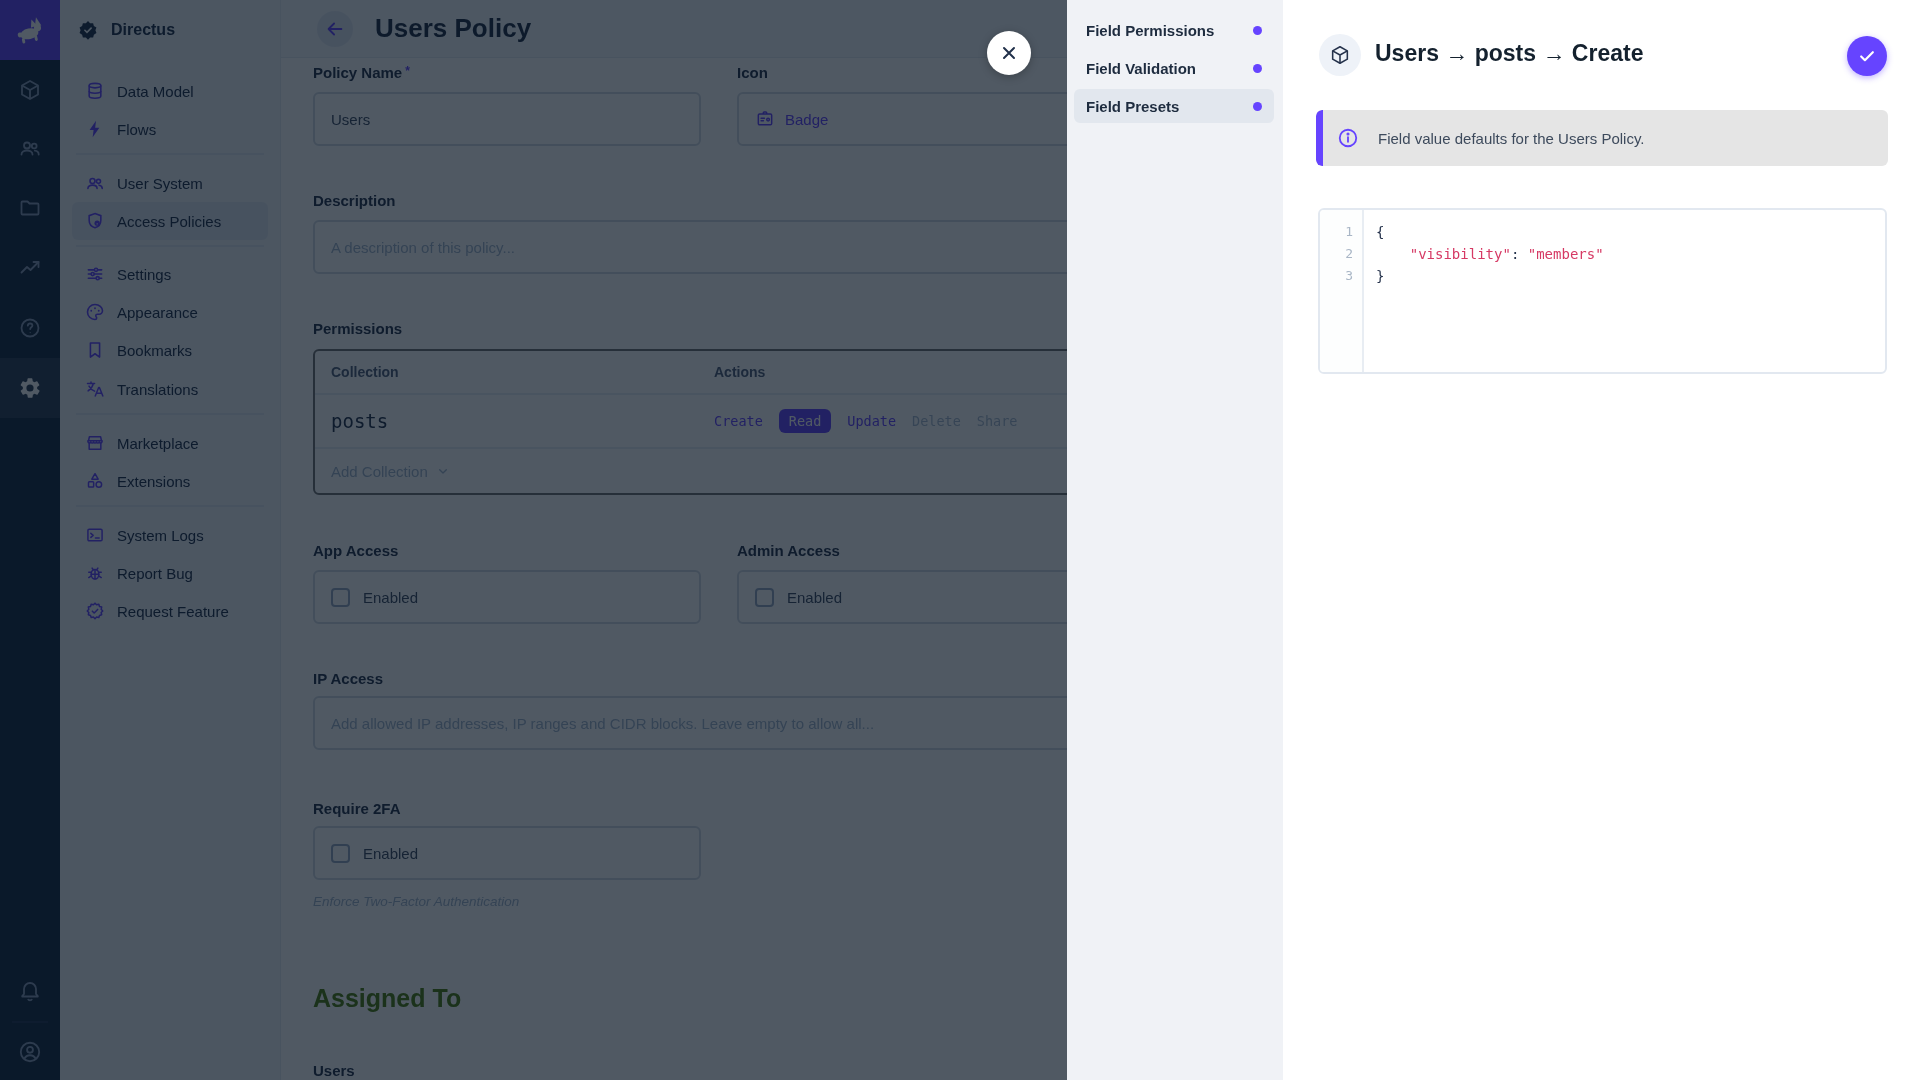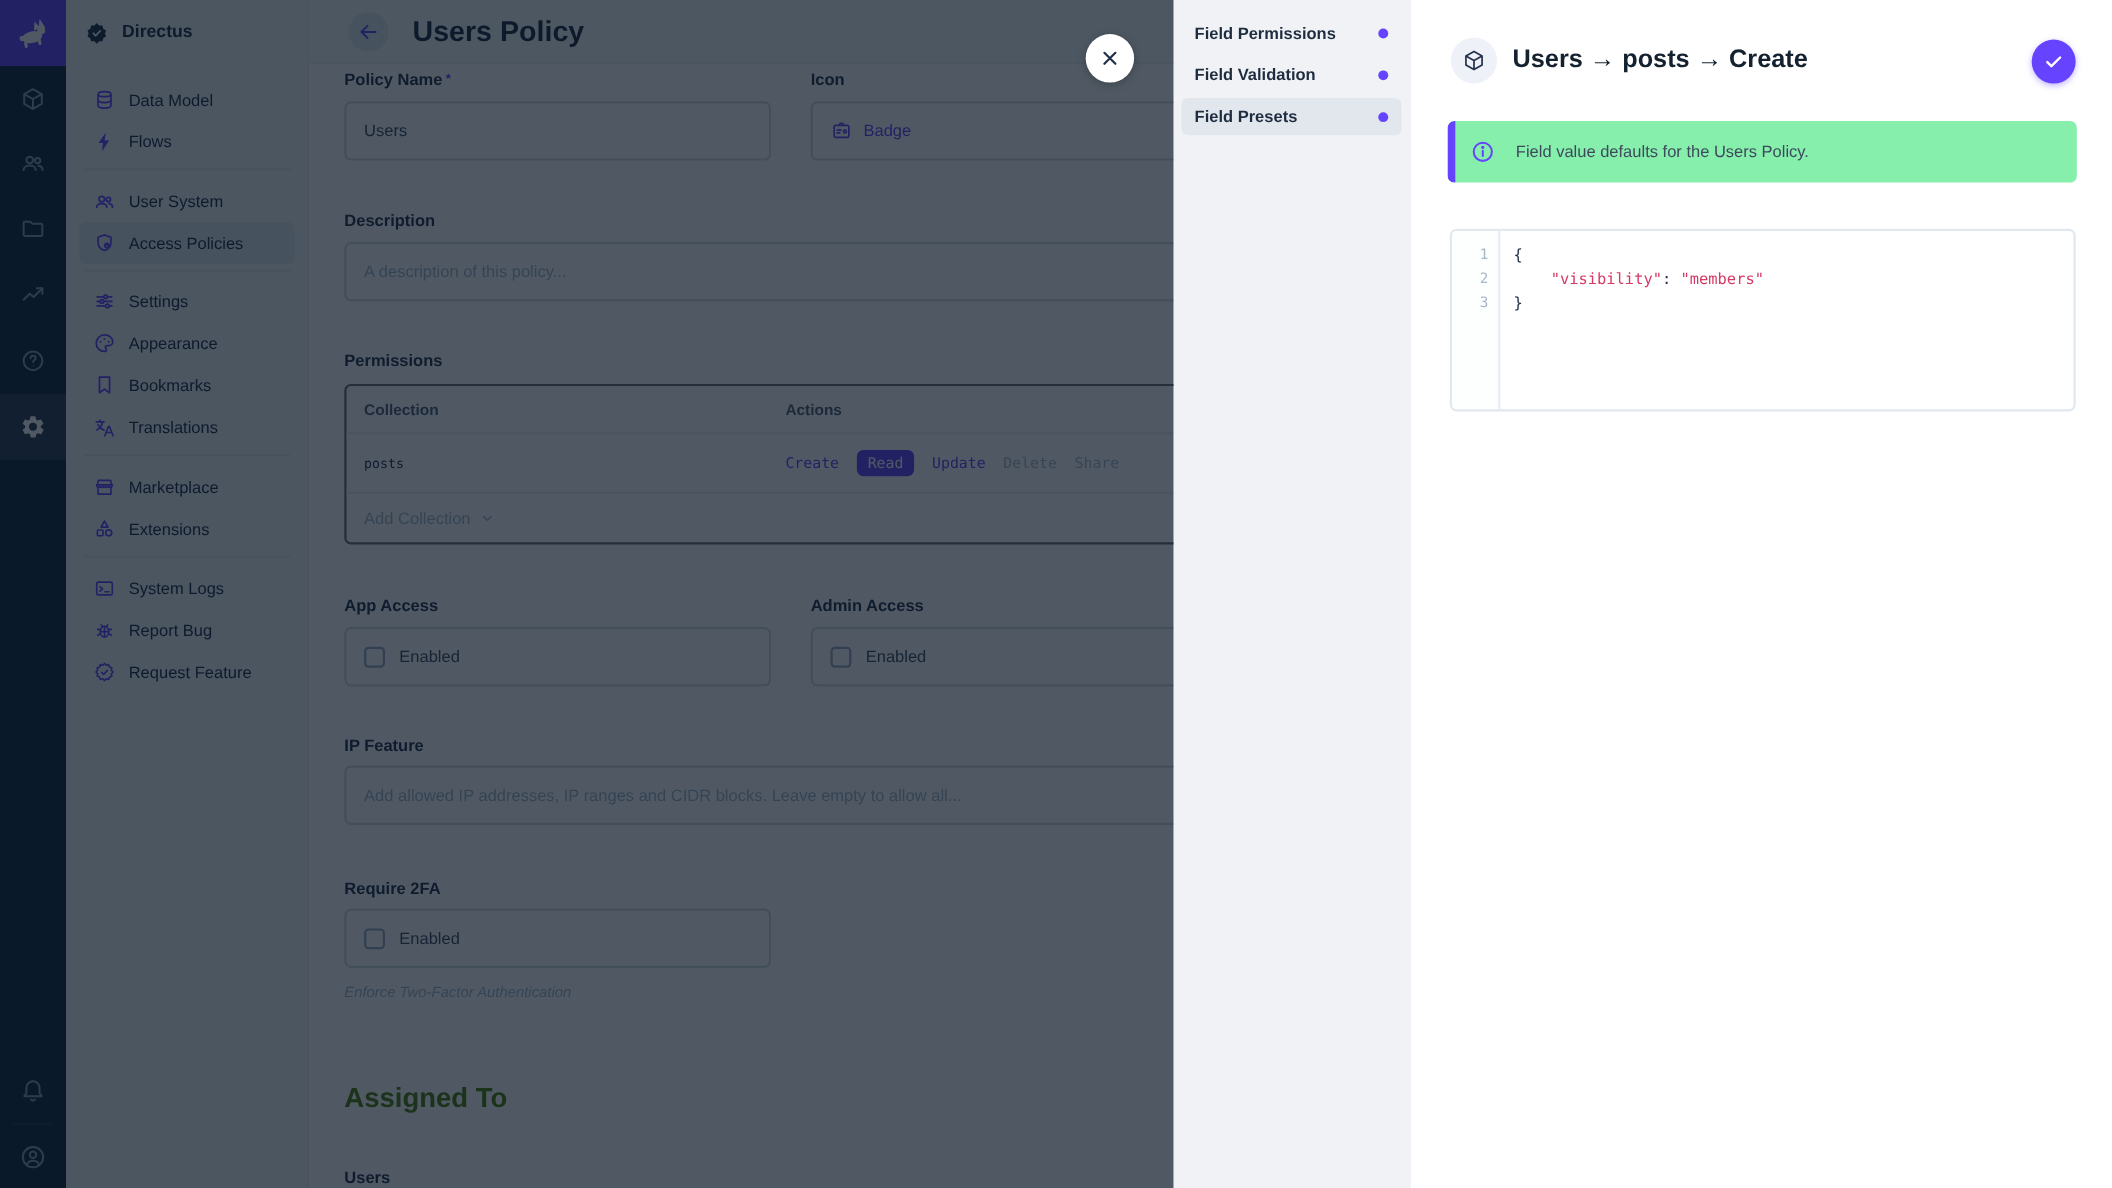--- a/index.html
+++ b/index.html
@@ -43,21 +43,21 @@
     display:flex; align-items:center; padding:0 16px; font-size:15px; color:#3E4C63; }
   .placeholder { color:#A2B5CD; white-space:nowrap; overflow:hidden; }
   .accent-text { color:#6644FF; }
   .cbx { width:19px; height:19px; border:2px solid #97A9C4; border-radius:4px; margin-right:13px; flex:0 0 auto; }
 
   .perm-table { position:absolute; left:32px; top:349px; width:812px; border:2px solid #737373; border-radius:6px; overflow:hidden; }
   .perm-head { height:42px; display:flex; align-items:center; padding:0 16px; font-size:14px; font-weight:600; color:#51607A; }
   .perm-col1 { flex:0 0 383px; }
   .perm-row { height:54px; border-top:2px solid #E8EDF3; display:flex; align-items:center; padding:0 16px; }
   .mono { font-family:"DejaVu Sans Mono", monospace; }
-  .coll-name { font-size:12px; color:#25324B; }
+  .coll-name { font-size:19px; color:#25324B; }
   .chips { display:flex; align-items:center; gap:16px; font-family:"DejaVu Sans Mono", monospace; font-size:13.5px; }
   .chip-on { color:#6644FF; }
   .chip-full { background:#6644FF; color:#fff; padding:4px 10px; border-radius:6px; }
   .chip-off { color:#A9BACF; }
   .perm-add { height:46px; border-top:2px solid #E8EDF3; display:flex; align-items:center; padding:0 16px;
     color:#A2B5CD; font-size:15px; gap:7px; }
 
   .field-note { font-size:13.5px; font-style:italic; color:#A2B5CD; }
   .section-title { font-size:25px; font-weight:700; color:#4d7c0f; }
 
@@ -75,21 +75,21 @@
   .dot { margin-left:auto; width:9px; height:9px; border-radius:50%; background:#6644FF; }
 
   .drawer { position:absolute; left:1283px; top:0; right:0; height:1080px; background:#fff; z-index:20; }
   .drawer-icon { position:absolute; left:36px; top:34px; width:42px; height:42px; border-radius:50%;
     background:#EEF2F8; display:flex; align-items:center; justify-content:center; color:#25324B; }
   .drawer-title { position:absolute; left:92px; top:40px; font-size:23px; font-weight:700; color:#14212E; }
   .fab { position:absolute; right:33px; top:36px; width:40px; height:40px; border-radius:50%;
     background:#6644FF; display:flex; align-items:center; justify-content:center; color:#fff;
     box-shadow:0 2px 6px rgba(102,68,255,0.4); }
 
-  .banner { position:absolute; left:33px; right:32px; top:110px; height:56px; background:#86efac;
+  .banner { position:absolute; left:33px; right:32px; top:110px; height:56px; background:#e5e5e5;
     border-radius:6px; display:flex; align-items:center; padding-left:17px; gap:19px; overflow:hidden; }
   .banner::before { content:""; position:absolute; left:0; top:0; bottom:0; width:7px; background:#6644FF;
     border-radius:6px 0 0 6px; }
   .banner-text { font-size:15px; color:#3D4A5C; }
   .info-ic { color:#6644FF; display:flex; margin-left:4px; }
 
   .editor { position:absolute; left:35px; right:33px; top:208px; height:166px; border:2px solid #E2E8F0;
     border-radius:6px; display:flex; overflow:hidden; font-family:"DejaVu Sans Mono", monospace; }
   .gutter { width:44px; border-right:2px solid #E8EDF3; padding-top:11px; background:#FDFEFE; }
   .ln { height:22px; line-height:22px; text-align:right; padding-right:9px; color:#A9B6C6; font-size:13px; }
@@ -404,21 +404,21 @@
   <div class="abs flabel" style="left:456px; top:542px;">Admin Access</div>
   <div class="abs input" style="left:32px; top:570px; width:388px;">
     <span class="cbx"></span>
     <span>Enabled</span>
   </div>
   <div class="abs input" style="left:456px; top:570px; width:388px;">
     <span class="cbx"></span>
     <span>Enabled</span>
   </div>
 
-  <div class="abs flabel" style="left:32px; top:670px;">IP Feature</div>
+  <div class="abs flabel" style="left:32px; top:670px;">IP Access</div>
   <div class="abs input" style="left:32px; top:696px; width:812px;">
     <span class="placeholder">Add allowed IP addresses, IP ranges and CIDR blocks. Leave empty to allow all...</span>
   </div>
 
   <div class="abs flabel" style="left:32px; top:800px;">Require 2FA</div>
   <div class="abs input" style="left:32px; top:826px; width:388px;">
     <span class="cbx"></span>
     <span>Enabled</span>
   </div>
   <div class="abs field-note" style="left:32px; top:894px;">Enforce Two-Factor Authentication</div>

